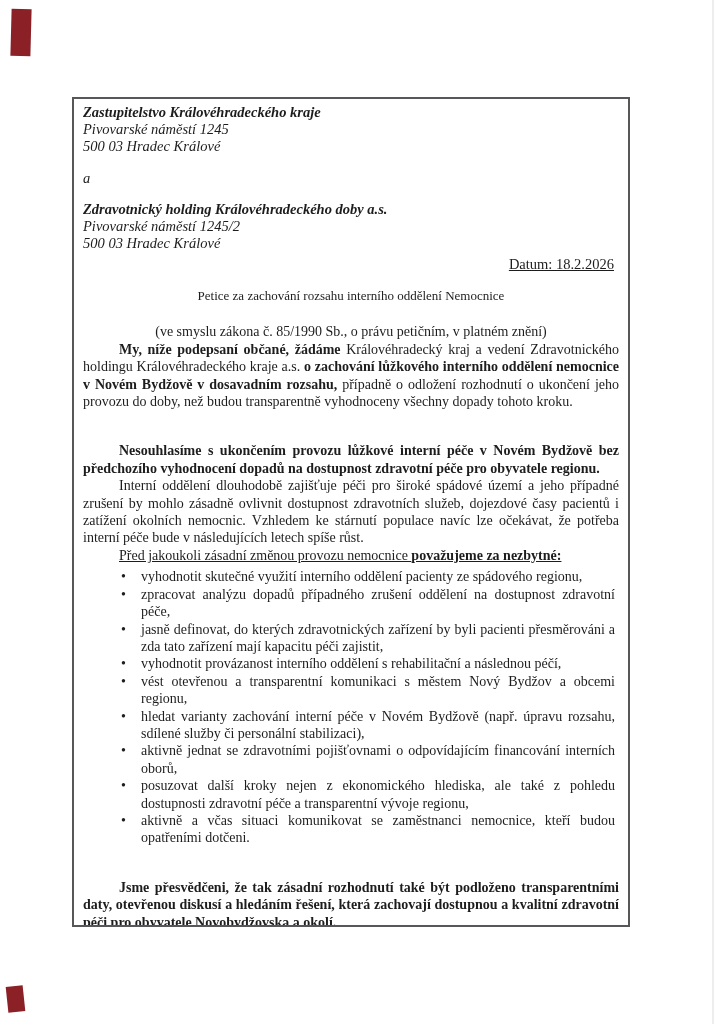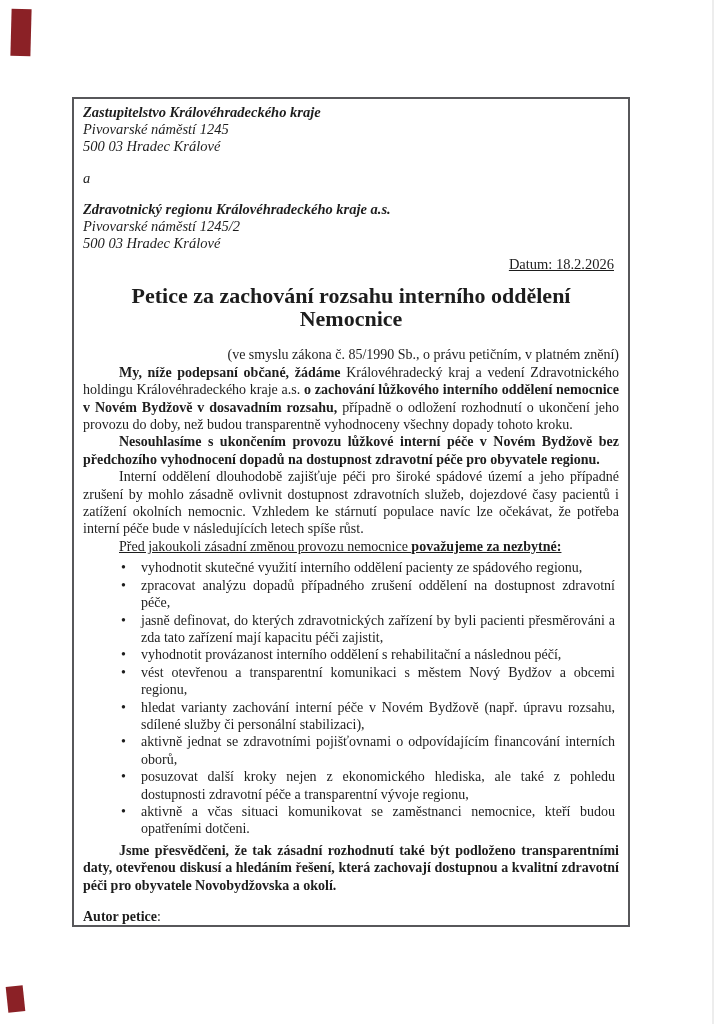--- a/index.html
+++ b/index.html
@@ -27,27 +27,27 @@
     font-size:14px;line-height:17.4px;text-align:justify;
   }
   
   .addr{font-style:italic;font-size:14.5px;line-height:17px;text-align:left;}
   .addr .org{font-weight:bold;}
   .conj{font-style:italic;font-size:14.5px;line-height:17px;margin-top:15px;text-align:left;}
   .addr2{margin-top:14px;}
   .date-line{text-align:right;margin-top:4px;padding-right:5px;font-size:14.5px;text-decoration:underline;}
   
   .doc-title{
-    text-align:center;font-weight:bold;font-size:22px;line-height:23px;margin-top:11px;
+    text-align:center;font-weight:normal;font-size:13px;line-height:23px;margin-top:11px;
   }
-  .doc-subtitle{text-align:right;font-size:14px;margin-top:16px;}
+  .doc-subtitle{text-align:center;font-size:14px;margin-top:16px;}
   
   .body-start{margin-top:11px;}
   p.para{margin:0;text-indent:36px;}
-  p.para.b{font-weight:bold;}
+  p.para.b{font-weight:bold;margin-top:32px;}
   .ul-line{text-decoration:underline;}
   ul.bullets{margin:4px;padding:0;list-style:none;}
   ul.bullets li{position:relative;padding-left:54px;}
   ul.bullets li::before{
     content:"\2022";position:absolute;left:34px;top:0;font-size:14px;
   }
   .author-label{margin:0;margin-top:14px;text-align:left;}
   .author-label b{font-weight:bold;}
   .author-value{margin:0;font-style:italic;text-align:left;}
 </style>
@@ -65,21 +65,21 @@
 
       <div class="addr">
         <div class="org">Zastupitelstvo Královéhradeckého kraje</div>
         <div>Pivovarské náměstí 1245</div>
         <div>500 03 Hradec Králové</div>
       </div>
 
       <div class="conj">a</div>
 
       <div class="addr addr2">
-        <div class="org">Zdravotnický regionu Královéhradeckého kraje a.s.</div>
+        <div class="org">Zdravotnický holding Královéhradeckého doby a.s.</div>
         <div>Pivovarské náměstí 1245/2</div>
         <div>500 03 Hradec Králové</div>
       </div>
 
       <div class="date-line">Datum: 18.2.2026</div>
 
       <div class="doc-title">
         <div>Petice za zachování rozsahu interního oddělení Nemocnice</div>
       </div>
 

